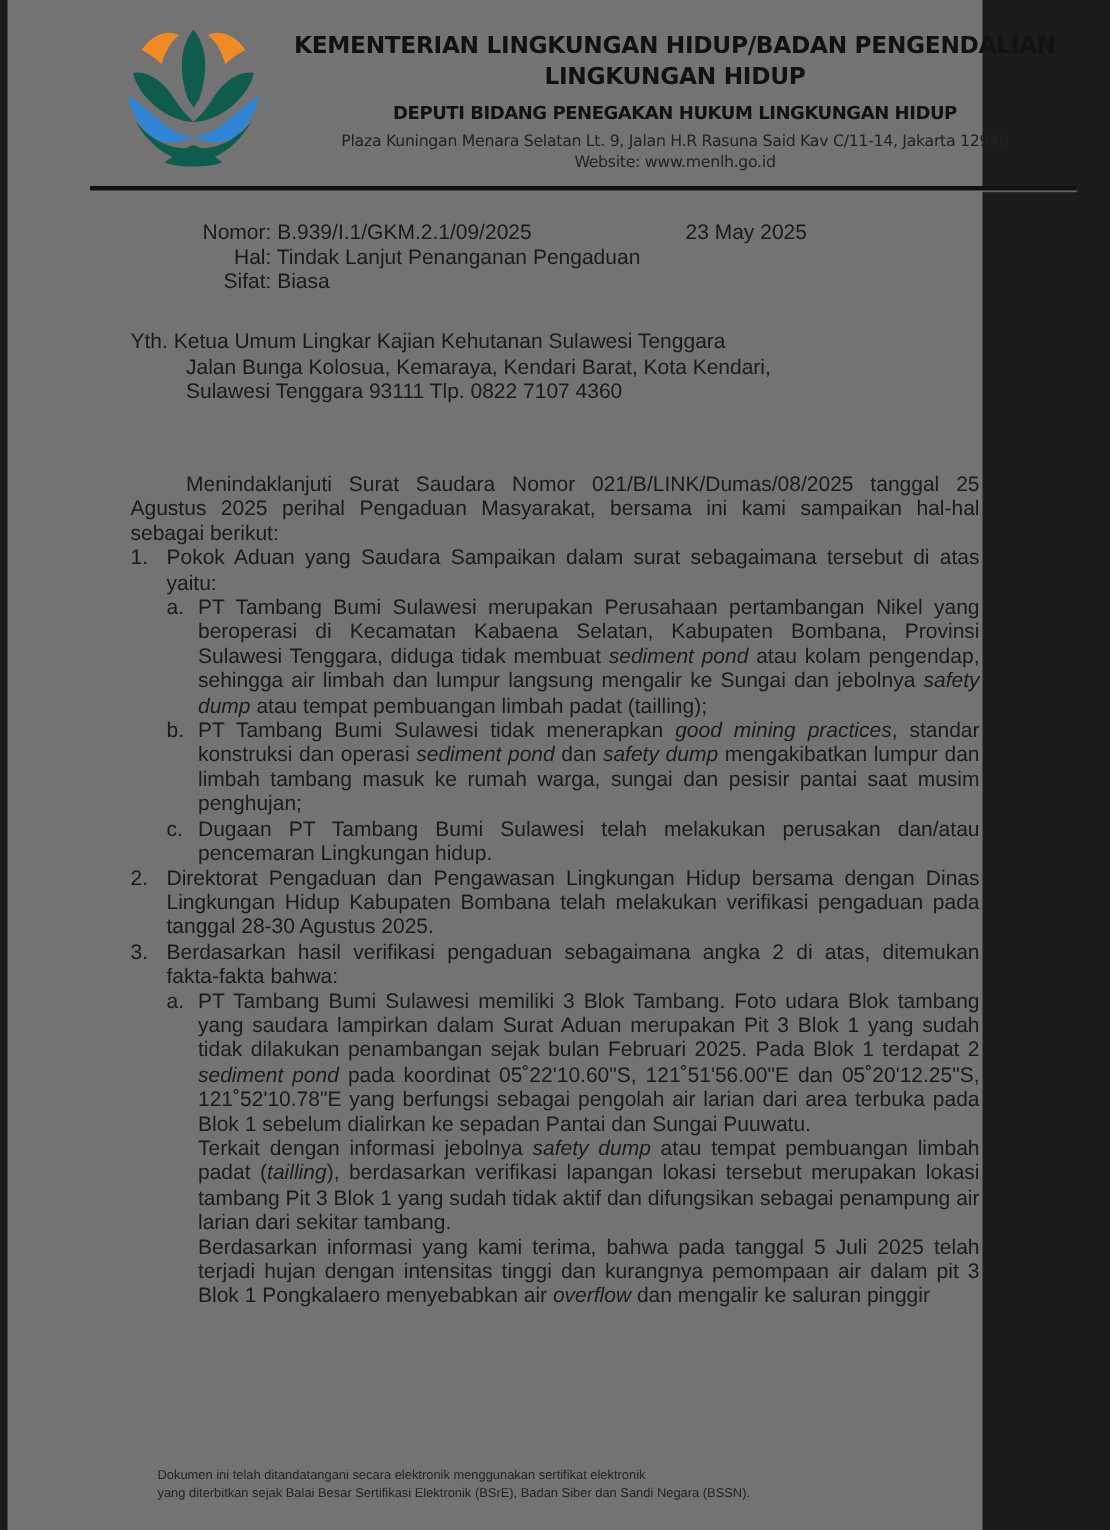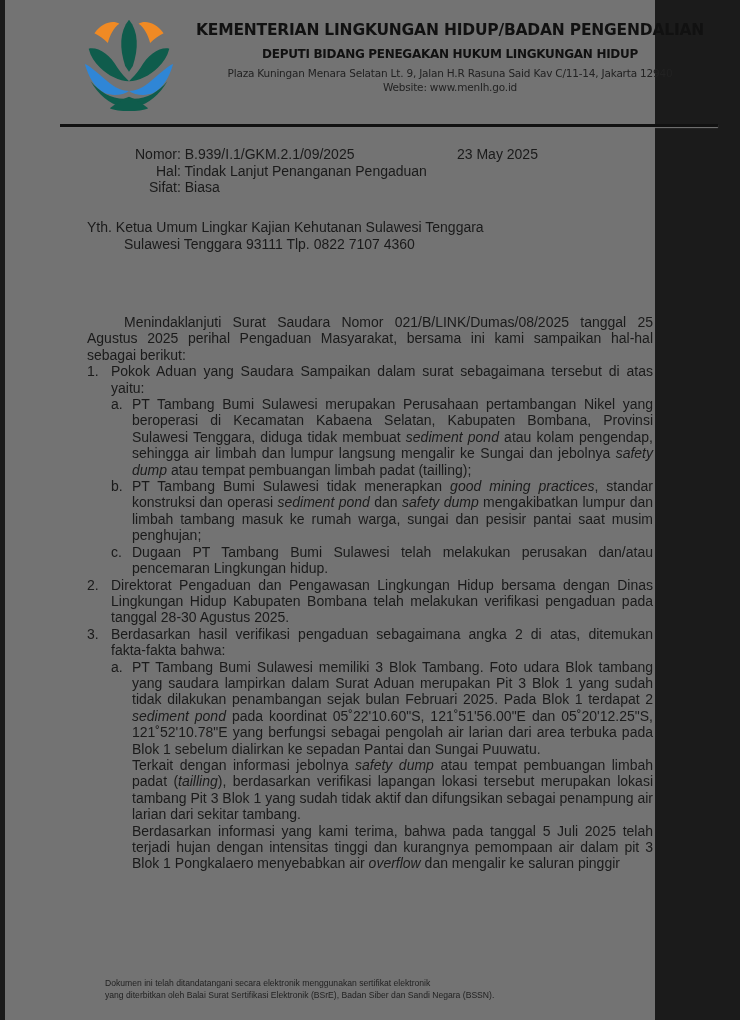--- a/index.html
+++ b/index.html
@@ -67,20 +67,21 @@
 
     <path d="M4 52 C10 54 20 64 30 72 C38 78 44 80 50 80 C44 84 34 86 24 82 C14 76 8 66 4 52Z" fill="#2f86d6"></path>
     <path d="M96 52 C90 54 80 64 70 72 C62 78 56 80 50 80 C56 84 66 86 76 82 C86 76 92 66 96 52Z" fill="#2f86d6"></path>
 
     <path d="M10 70 C18 84 30 94 42 96 C46 92 48 88 50 86 C52 88 54 92 58 96 C70 94 82 84 90 70 C80 82 66 90 50 88 C34 90 20 82 10 70Z" fill="#0f5c4c"></path>
     <path d="M30 98 C38 92 44 88 50 86 C56 88 62 92 70 98 C62 102 38 102 30 98Z" fill="#0f5c4c"></path>
   </svg>
 
   <div class="head-text">
     <div class="h1">KEMENTERIAN LINGKUNGAN HIDUP/BADAN PENGENDALIAN</div>
+    <div class="h1">LINGKUNGAN HIDUP</div>
     <div class="h2">DEPUTI BIDANG PENEGAKAN HUKUM LINGKUNGAN HIDUP</div>
     <div class="addr">Plaza Kuningan Menara Selatan Lt. 9, Jalan H.R Rasuna Said Kav C/11-14, Jakarta 12940</div>
     <div class="addr">Website: www.menlh.go.id</div>
   </div>
 
   <div class="rule"></div>
 
   <div class="meta">
     <div class="row">
         <span class="lbl">Nomor</span>
@@ -92,20 +93,21 @@
       </div>
     <div class="row">
         <span class="lbl">Sifat</span>
         <span>: Biasa</span>
       </div>
   </div>
   <div class="date">23 May 2025</div>
 
   <div class="recipient">
     <div>Yth. Ketua Umum Lingkar Kajian Kehutanan Sulawesi Tenggara</div>
+    <div class="addr-line">Jalan Bunga Kolosua, Kemaraya, Kendari Barat, Kota Kendari,</div>
     <div class="addr-line">Sulawesi Tenggara 93111 Tlp. 0822 7107 4360</div>
   </div>
 
   <div class="body">
     <p class="indent">Menindaklanjuti Surat Saudara Nomor 021/B/LINK/Dumas/08/2025 tanggal 25 Agustus 2025 perihal Pengaduan Masyarakat, bersama ini kami sampaikan hal-hal sebagai berikut:</p>
 
     <div class="item">
       <span class="num">1.</span>
       <div class="txt">
         <div>Pokok Aduan yang Saudara Sampaikan dalam surat sebagaimana tersebut di atas yaitu:</div>
@@ -140,15 +142,15 @@
             <div class="para"><span>Terkait dengan informasi jebolnya </span><i>safety dump</i><span> atau tempat pembuangan limbah padat (</span><i>tailling</i><span>), berdasarkan verifikasi lapangan lokasi tersebut merupakan lokasi tambang Pit 3 Blok 1 yang sudah tidak aktif dan difungsikan sebagai penampung air larian dari sekitar tambang.</span></div>
             <div class="para"><span>Berdasarkan informasi yang kami terima, bahwa pada tanggal 5 Juli 2025 telah terjadi hujan dengan intensitas tinggi dan kurangnya pemompaan air dalam pit 3 Blok 1 Pongkalaero menyebabkan air </span><i>overflow</i><span> dan mengalir ke saluran pinggir</span></div>
           </div>
         </div>
       </div>
     </div>
   </div>
 
   <div class="footer">
     <div>Dokumen ini telah ditandatangani secara elektronik menggunakan sertifikat elektronik</div>
-    <div>yang diterbitkan oleh Balai Surat Sertifikasi Elektronik (BSrE), Badan Siber dan Sandi Negara (BSSN).</div>
+    <div>yang diterbitkan sejak Balai Besar Sertifikasi Elektronik (BSrE), Badan Siber dan Sandi Negara (BSSN).</div>
   </div>
 </div>
 
 </body></html>

